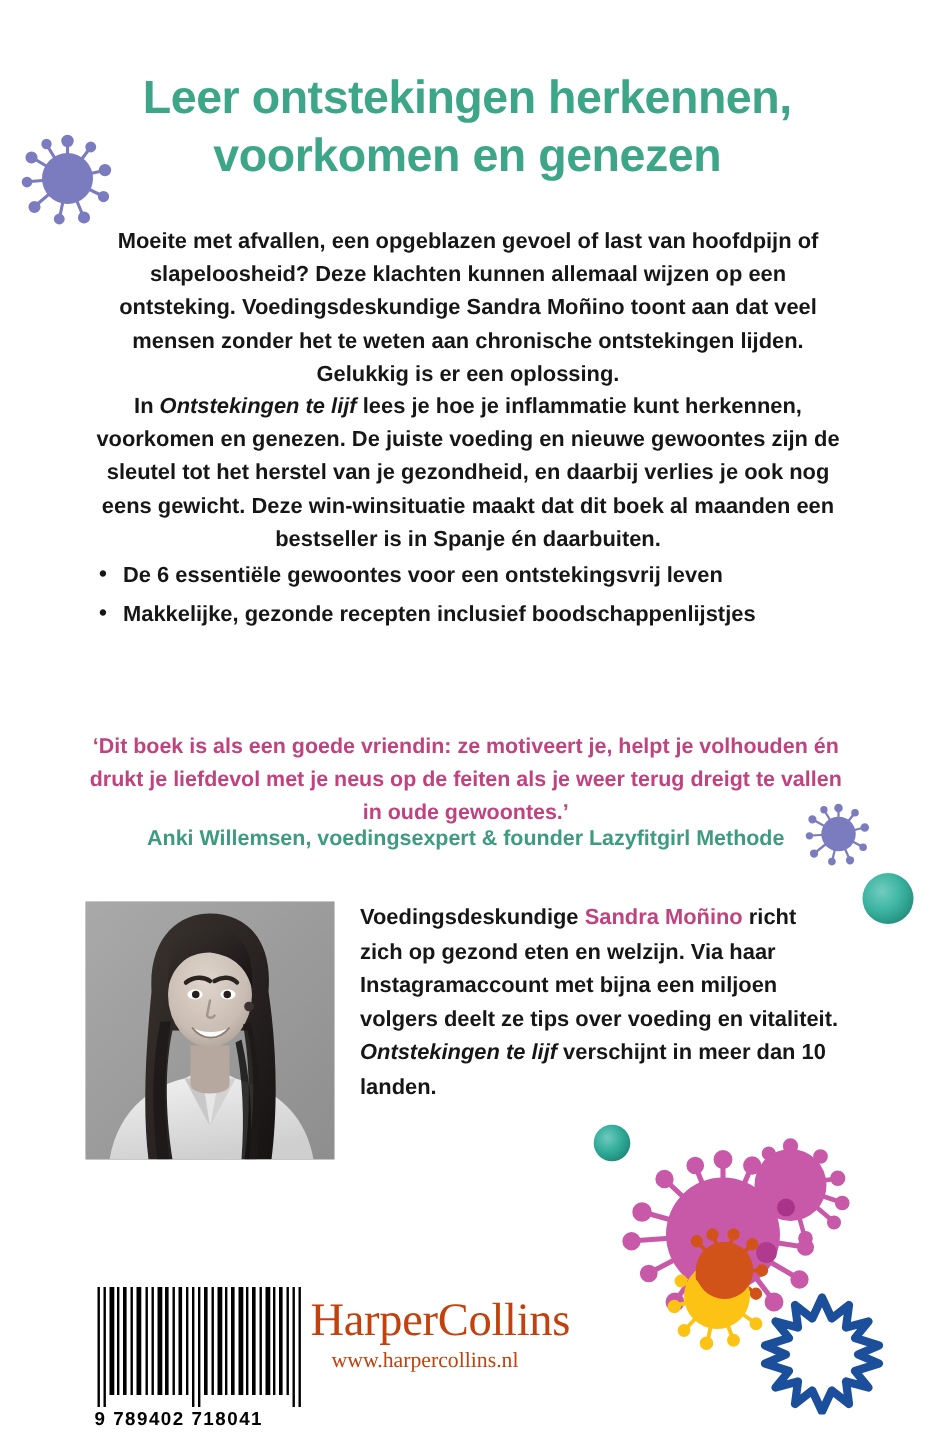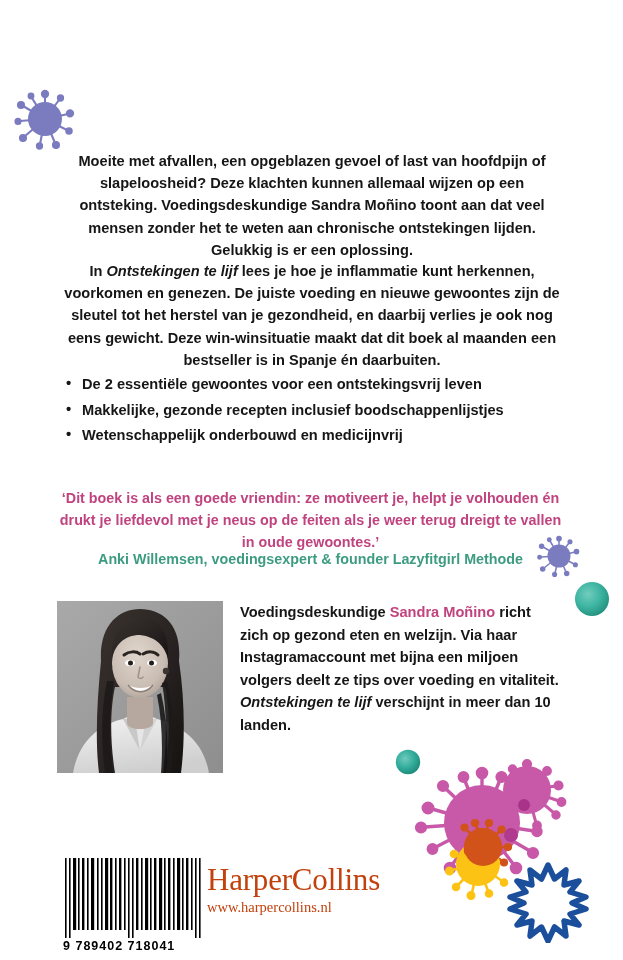--- a/index.html
+++ b/index.html
@@ -159,35 +159,40 @@
   #publisher-name {
     font-family: "Liberation Serif", serif;
     font-size: 31px;
     line-height: 1.05;
     letter-spacing: -0.2px;
   }
   #publisher-url {
     font-family: "Liberation Serif", serif;
     font-size: 14.5px;
     margin-top: 2px;
+    margin-left: 14px;
   }
 
   
   .germ { position: absolute; pointer-events: none; }
   #germ-top-left { left: 12px; top: 86px; }
   #germ-quote    { left: 536px; top: 533px; }
   #germ-cluster  { left: 396px; top: 743px; }
   #sphere-quote  { left: 574px; top: 581px; }
   #sphere-cluster{ left: 395px; top: 749px; }
 </style>
 </head>
 <body>
 
 <div id="cover">
 
+  <div class="title-block">
+    <span class="title-line">Leer ontstekingen herkennen,</span>
+    <span class="title-line">voorkomen en genezen</span>
+  </div>
 
   <div class="germ" id="germ-top-left">
     <svg width="66" height="66" viewBox="0 0 66 66" aria-hidden="true">
       <g stroke="#7b7bc0" stroke-width="2.1" fill="#7b7bc0">
         <line x1="33" y1="33" x2="33" y2="10"></line>
           <circle cx="33" cy="8" r="3.1"></circle>
         <line x1="33" y1="33" x2="47" y2="14"></line>
           <circle cx="48.5" cy="12" r="2.6"></circle>
         <line x1="33" y1="33" x2="56" y2="28"></line>
           <circle cx="58" cy="27.4" r="3.1"></circle>
@@ -208,23 +213,22 @@
       </g>
       <circle cx="33" cy="33" r="17" fill="#7b7bc0"></circle>
     </svg>
   </div>
 
   <div class="para" id="para-1">Moeite met afvallen, een opgeblazen gevoel of last van hoofdpijn of slapeloosheid? Deze klachten kunnen allemaal wijzen op een ontsteking. Voedingsdeskundige Sandra Moñino toont aan dat veel mensen zonder het te weten aan chronische ontstekingen lijden. Gelukkig is er een oplossing.</div>
 
   <div class="para" id="para-2"><span>In </span><em>Ontstekingen te lijf</em><span> lees je hoe je inflammatie kunt herkennen, voorkomen en genezen. De juiste voeding en nieuwe gewoontes zijn de sleutel tot het herstel van je gezondheid, en daarbij verlies je ook nog eens gewicht. Deze win-winsituatie maakt dat dit boek al maanden een bestseller is in Spanje én daarbuiten.</span></div>
 
   <ul id="bullets">
-    <li>De 2 essentiële gewoontes voor een ontstekingsvrij leven</li>
+    <li>De 6 essentiële gewoontes voor een ontstekingsvrij leven</li>
     <li>Makkelijke, gezonde recepten inclusief boodschappenlijstjes</li>
-    <li>Wetenschappelijk onderbouwd en medicijnvrij</li>
   </ul>
 
   <div id="quote-attrib">Anki Willemsen, voedingsexpert &amp; founder Lazyfitgirl Methode</div>
   <div id="quote">‘Dit boek is als een goede vriendin: ze motiveert je, helpt je volhouden én drukt je liefdevol met je neus op de feiten als je weer terug dreigt te vallen in oude gewoontes.’</div>
 
   <div class="germ" id="germ-quote">
     <svg width="46" height="46" viewBox="0 0 46 46" aria-hidden="true">
       <g stroke="#7b7bc0" stroke-width="1.5" fill="#7b7bc0">
         <line x1="23" y1="23" x2="23" y2="7"></line>
           <circle cx="23" cy="5.6" r="2.1"></circle>

